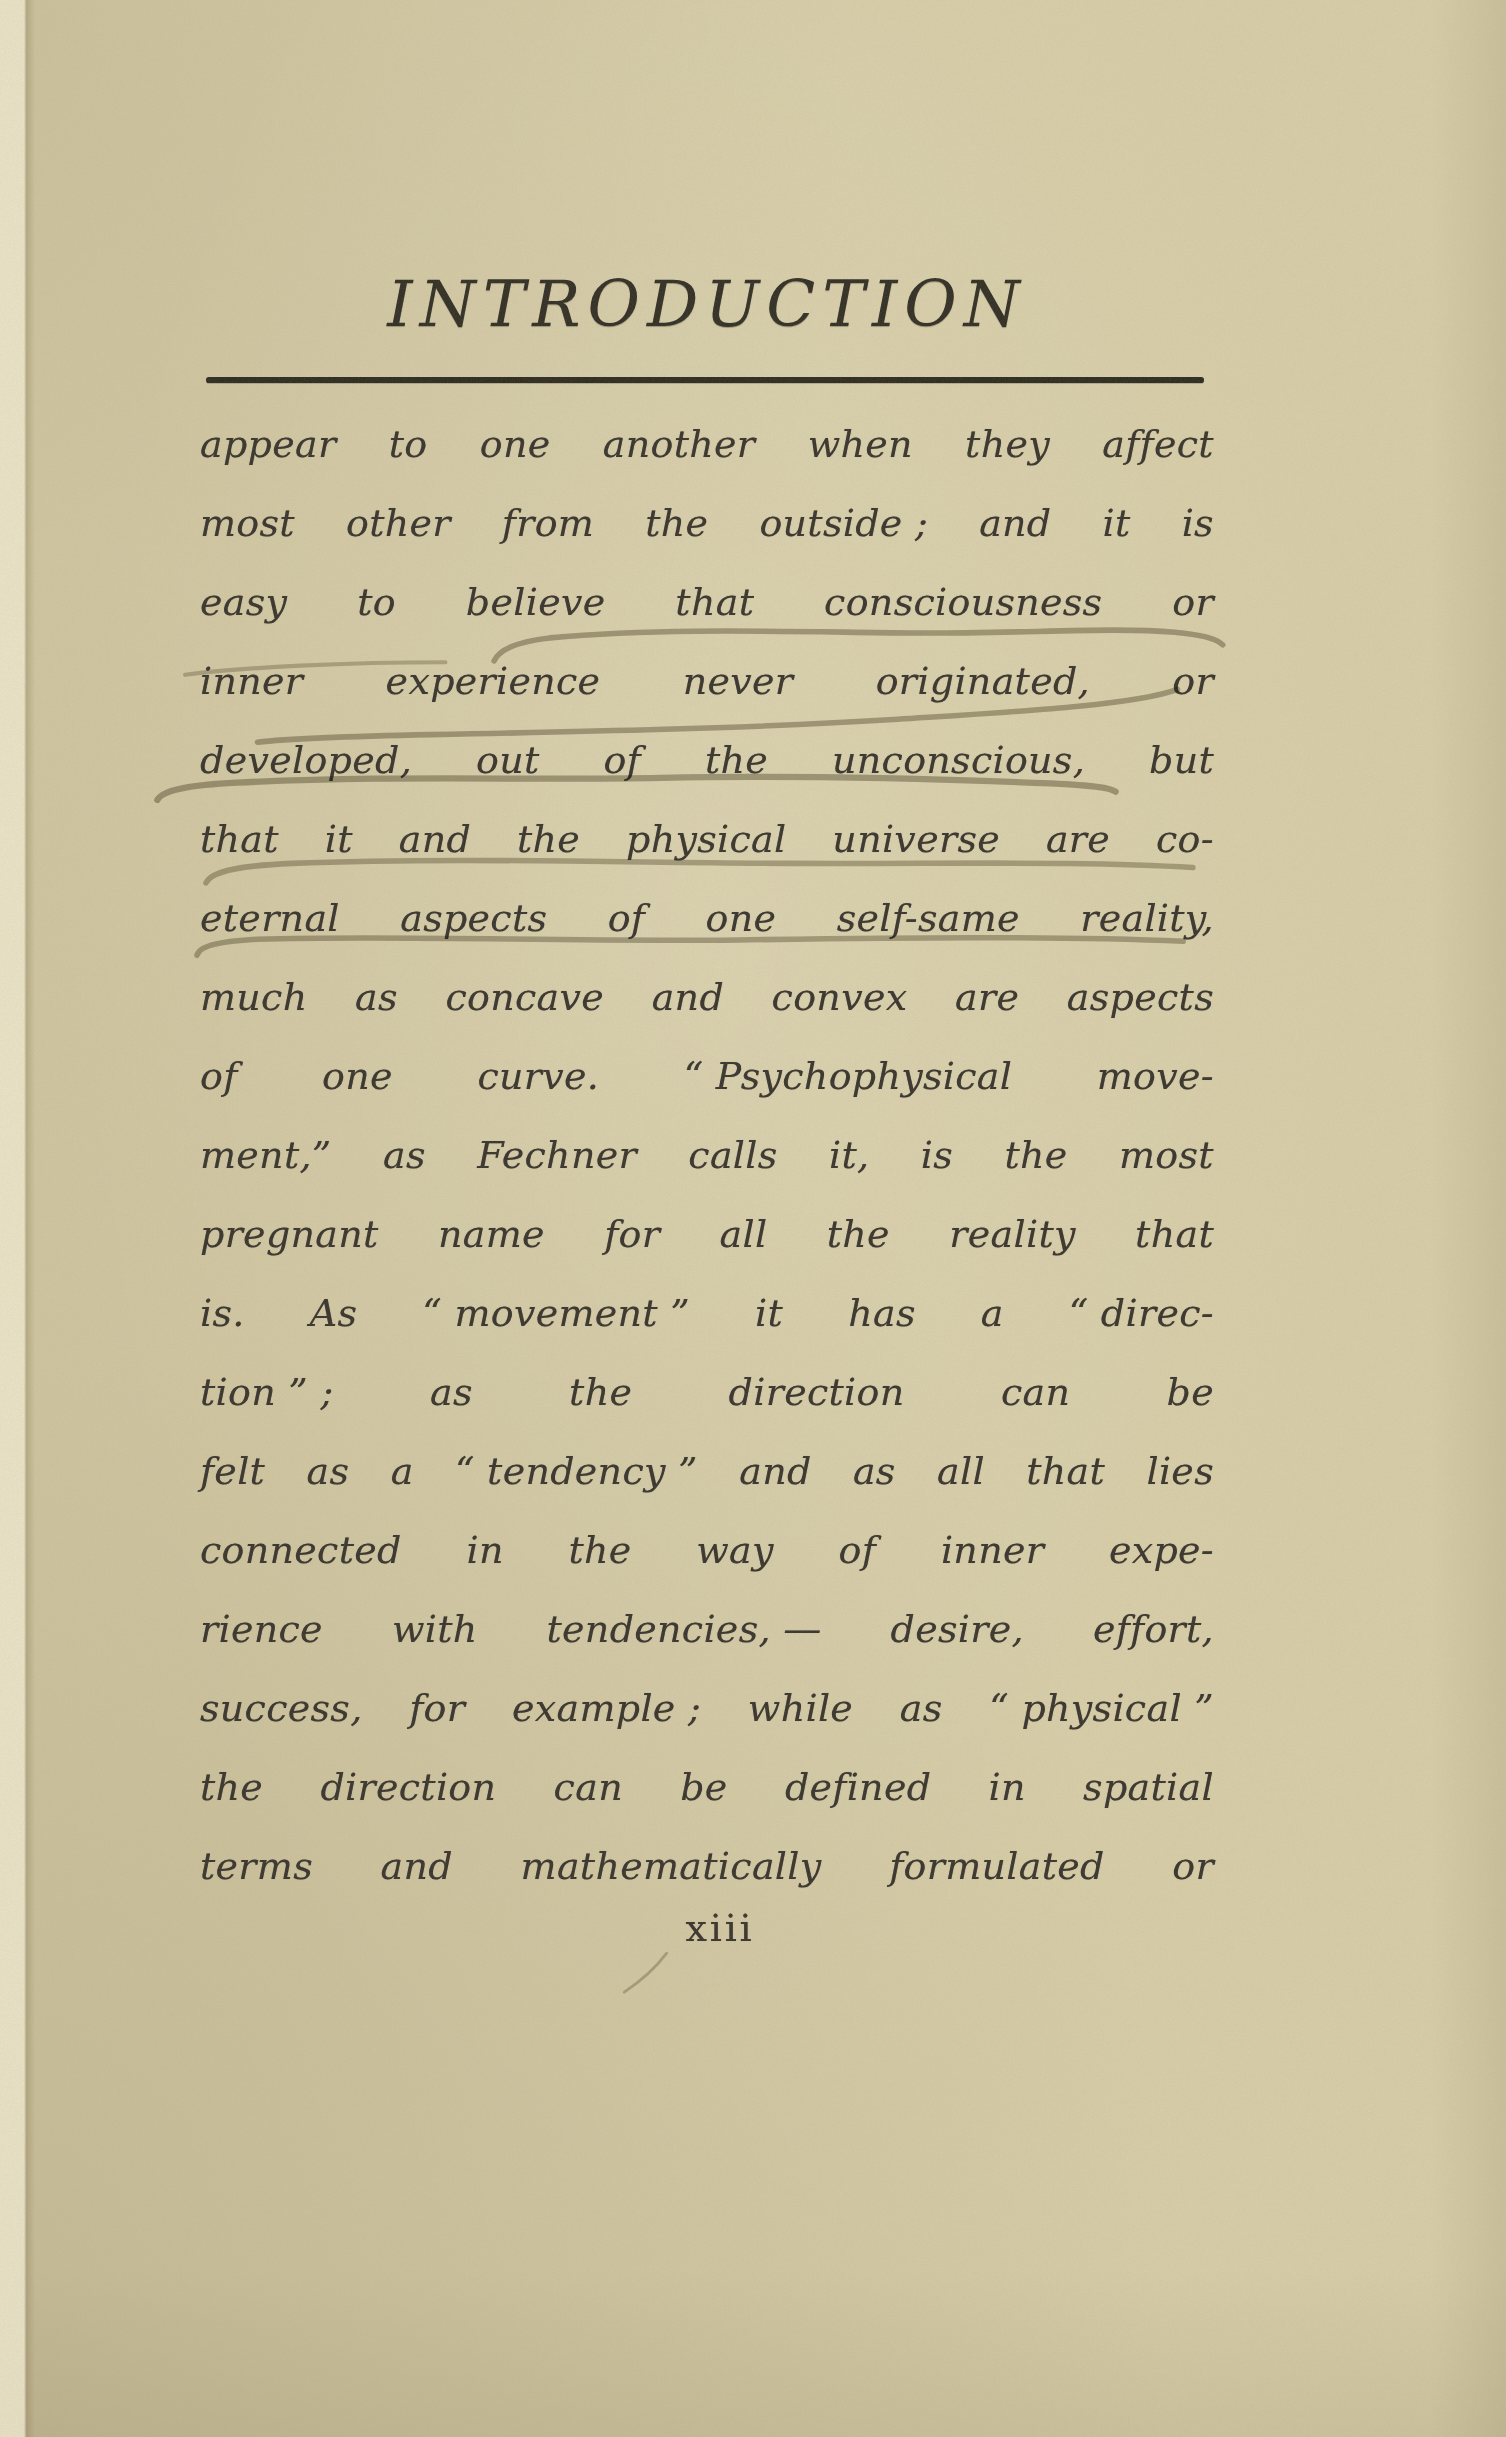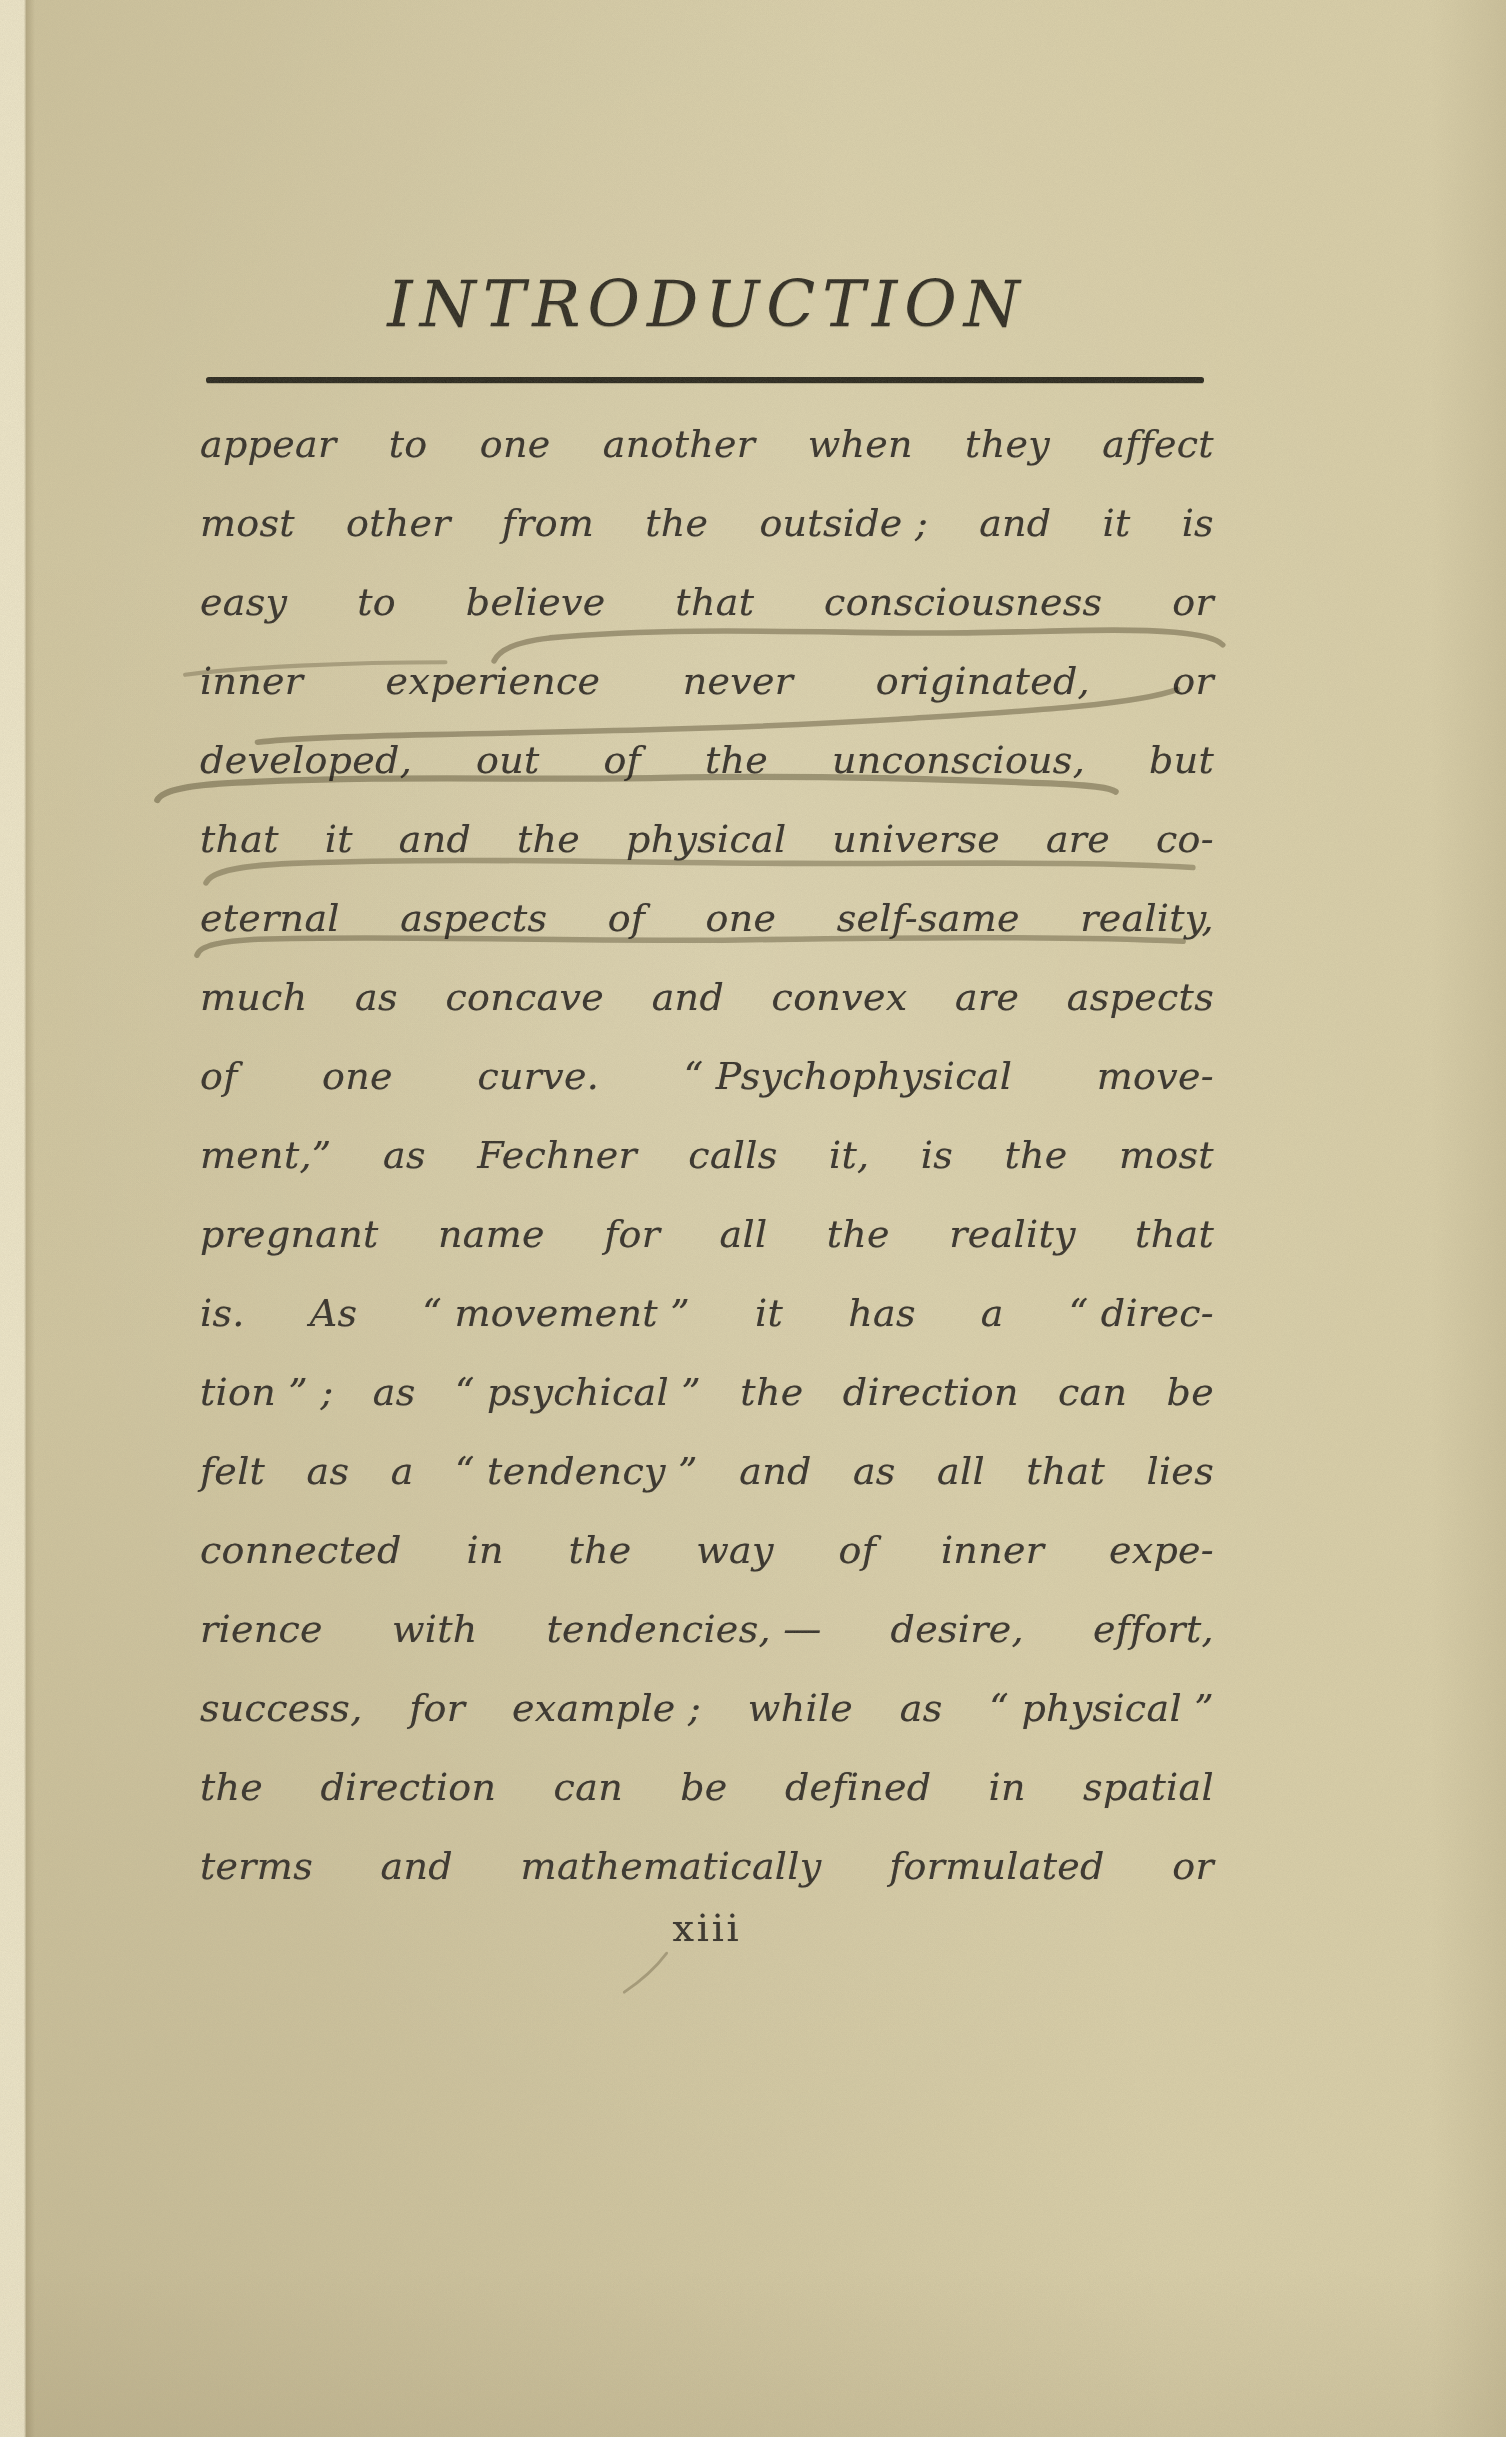--- a/index.html
+++ b/index.html
@@ -29,21 +29,21 @@
   }
   .body-text { position:absolute; left:200px; top:405px; width:1014px; z-index:2; }
   .text-line {
     display:flex; justify-content:space-between; align-items:baseline;
     height:79px; line-height:79px;
     font-style:italic; font-size:38px; color:#34302a; letter-spacing:0.3px;
     text-shadow:0 0 0.7px rgba(45,40,28,0.45);
   }
   .text-line span { white-space:pre; }
   .folio {
-    position:absolute; left:200px; width:1014px; top:1906px; z-index:2;
+    position:absolute; left:213px; width:1014px; top:1906px; z-index:2;
     text-align:center; font-size:38px; color:#34302a; letter-spacing:2.8px;
     text-shadow:0 0 0.7px rgba(45,40,28,0.45);
   }
   .pencil-layer { position:absolute; left:0; top:0; z-index:3; pointer-events:none; mix-blend-mode:multiply; }
   .grain-layer  { position:absolute; left:0; top:0; z-index:5; pointer-events:none; opacity:0.22; }
 </style>
 </head>
 <body>
 
 <div class="page">
@@ -153,21 +153,20 @@
         <span>As</span>
         <span>“ movement ”</span>
         <span>it</span>
         <span>has</span>
         <span>a</span>
         <span>“ direc-</span>
       </div>
       <div class="text-line">
         <span>tion ” ;</span>
         <span>as</span>
-        <span>“ psychical ”</span>
         <span>the</span>
         <span>direction</span>
         <span>can</span>
         <span>be</span>
       </div>
       <div class="text-line">
         <span>felt</span>
         <span>as</span>
         <span>a</span>
         <span>“ tendency ”</span>

